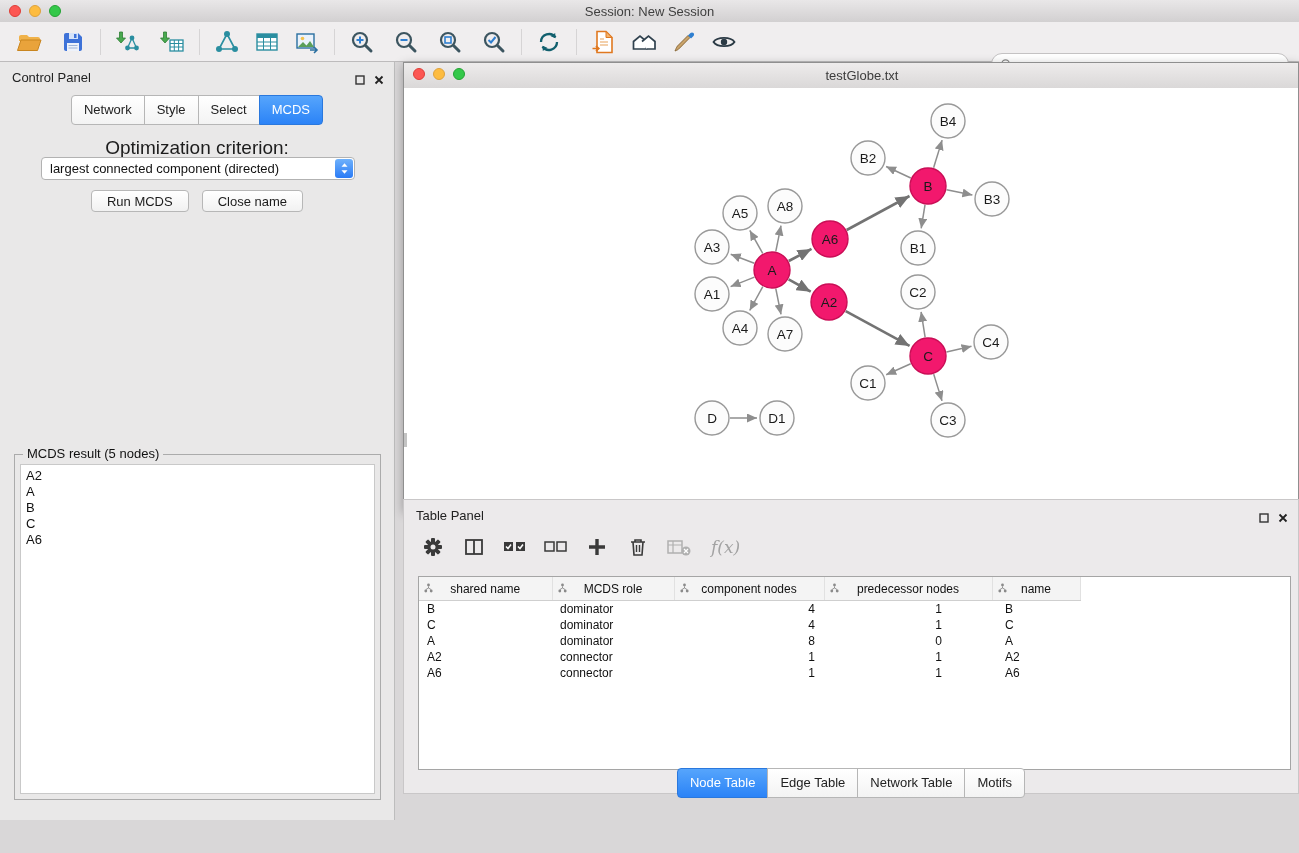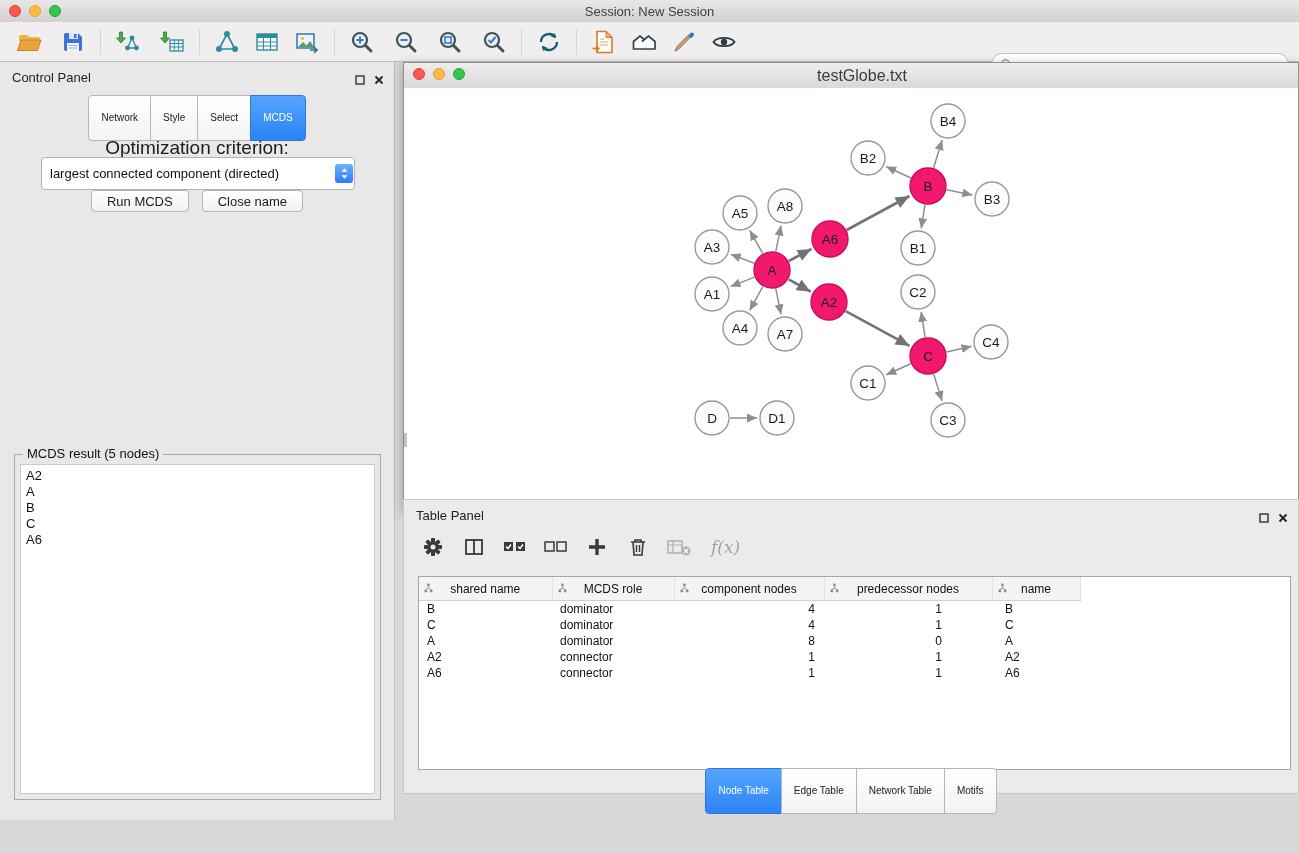--- a/index.html
+++ b/index.html
@@ -22,40 +22,40 @@
   .gap-s{margin-right:10px;} .gap-m{margin-right:14px;}
   .search-wrap{position:absolute;right:10px;top:31px;width:298px;height:22px;background:#fff;border:1px solid #c4c2c3;border-radius:12px;display:flex;align-items:center;padding:0 8px;box-sizing:border-box;}
   .search-input{border:none;outline:none;flex:1;font-size:12px;margin-left:5px;font-family:"Liberation Sans",sans-serif;background:transparent;}
 
   
   .control-panel{position:absolute;left:0;top:62px;width:395px;height:758px;background:#e9e8e8;border-right:1px solid #bdbdbd;box-sizing:border-box;}
   .panel-header{position:relative;height:30px;}
   .panel-title{position:absolute;left:12px;top:8px;font-size:13px;color:#222;}
   .panel-btns{position:absolute;right:10px;top:9px;display:flex;gap:9px;align-items:center;}
   .seg{display:inline-flex;}
-  .seg .tab{height:20px;line-height:20px;padding:12px 12px;font-size:10px;background:linear-gradient(#ffffff,#f3f3f3);border:1px solid #b6b6b6;margin-left:-1px;color:#222;}
+  .seg .tab{height:20px;line-height:20px;padding:4px 12px;font-size:13px;background:linear-gradient(#ffffff,#f3f3f3);border:1px solid #b6b6b6;margin-left:-1px;color:#222;}
   .seg .tab:first-child{border-radius:4px 0 0 4px;margin-left:0;}
   .seg .tab:last-child{border-radius:0 4px 4px 0;}
   .seg .tab.selected{background:linear-gradient(#56a5fc,#2b83f7);border-color:#2a78dd;color:#fff;}
   .control-tabs-wrap{position:absolute;left:0;top:33px;width:100%;text-align:center;}
   .opt-label{position:absolute;left:0;top:75px;width:100%;text-align:center;font-size:19px;color:#1d1d1d;}
-  .dropdown{position:absolute;left:41px;top:95px;width:314px;height:33px;background:#fff;border:1px solid #b2b2b2;border-radius:4px;box-sizing:border-box;display:flex;align-items:center;}
+  .dropdown{position:absolute;left:41px;top:95px;width:314px;height:23px;background:#fff;border:1px solid #b2b2b2;border-radius:4px;box-sizing:border-box;display:flex;align-items:center;}
   .dd-text{flex:1;font-size:13px;padding-left:8px;color:#111;white-space:nowrap;overflow:hidden;}
   .dd-stepper{width:18px;height:19px;margin-right:1px;background:linear-gradient(#6fb1fb,#2a7bf6);border-radius:3px;display:flex;align-items:center;justify-content:center;}
   .btn-row{position:absolute;left:0;top:128px;width:100%;display:flex;justify-content:center;gap:13px;}
   .mac-btn{height:22px;padding:0 15px;background:linear-gradient(#ffffff,#f1f1f1);border:1px solid #b7b7b7;border-radius:4px;font-size:13px;color:#1c1c1c;font-family:"Liberation Sans",sans-serif;}
   .groupbox{position:absolute;left:14px;top:392px;width:367px;height:346px;border:1px solid #ababab;box-sizing:border-box;}
   .groupbox-title{position:absolute;left:8px;top:-9px;background:#e9e8e8;padding:0 4px;font-size:13px;color:#111;}
   .result-list{position:absolute;left:5px;top:9px;right:5px;bottom:5px;background:#fff;border:1px solid #c9c9c9;font-size:13px;color:#111;padding:3px 5px;overflow:hidden;}
   .result-item{line-height:16px;}
 
   
   .net-window{position:absolute;left:403px;top:62px;width:896px;height:448px;background:#fff;border:1px solid #8f8f8f;box-sizing:border-box;box-shadow:0 3px 10px rgba(0,0,0,.3);}
   .net-titlebar{position:relative;height:25px;background:linear-gradient(#eeecec,#dad8d8);border-bottom:1px solid #b4b2b2;display:flex;align-items:center;justify-content:center;}
-  .net-title{font-size:16px;color:#3c3c3c;margin-left:22px;}
+  .net-title{font-size:13px;color:#3c3c3c;margin-left:22px;}
   .net-canvas{position:absolute;left:0;top:25px;right:0;bottom:0;background:#fff;overflow:hidden;}
   .node-label{font-family:"Liberation Sans",sans-serif;font-size:13.5px;fill:#1b1b1b;}
   .scroll-nub-v{position:absolute;left:0;top:345px;width:3px;height:14px;background:#c3c3c3;}
   .scroll-nub-h{position:absolute;left:447px;bottom:0;width:14px;height:3px;background:#c3c3c3;}
   .resize-grip{position:absolute;right:1px;bottom:1px;}
 
   
   .table-panel{position:absolute;left:403px;top:499px;width:896px;height:295px;background:#eceaeb;border:1px solid #c9c7c8;box-sizing:border-box;}
   .tp-toolbar{position:absolute;left:16px;top:34px;display:flex;align-items:center;gap:15px;}
   .tpbtn{background:none;border:none;padding:0;width:26px;height:26px;display:flex;align-items:center;justify-content:center;}

